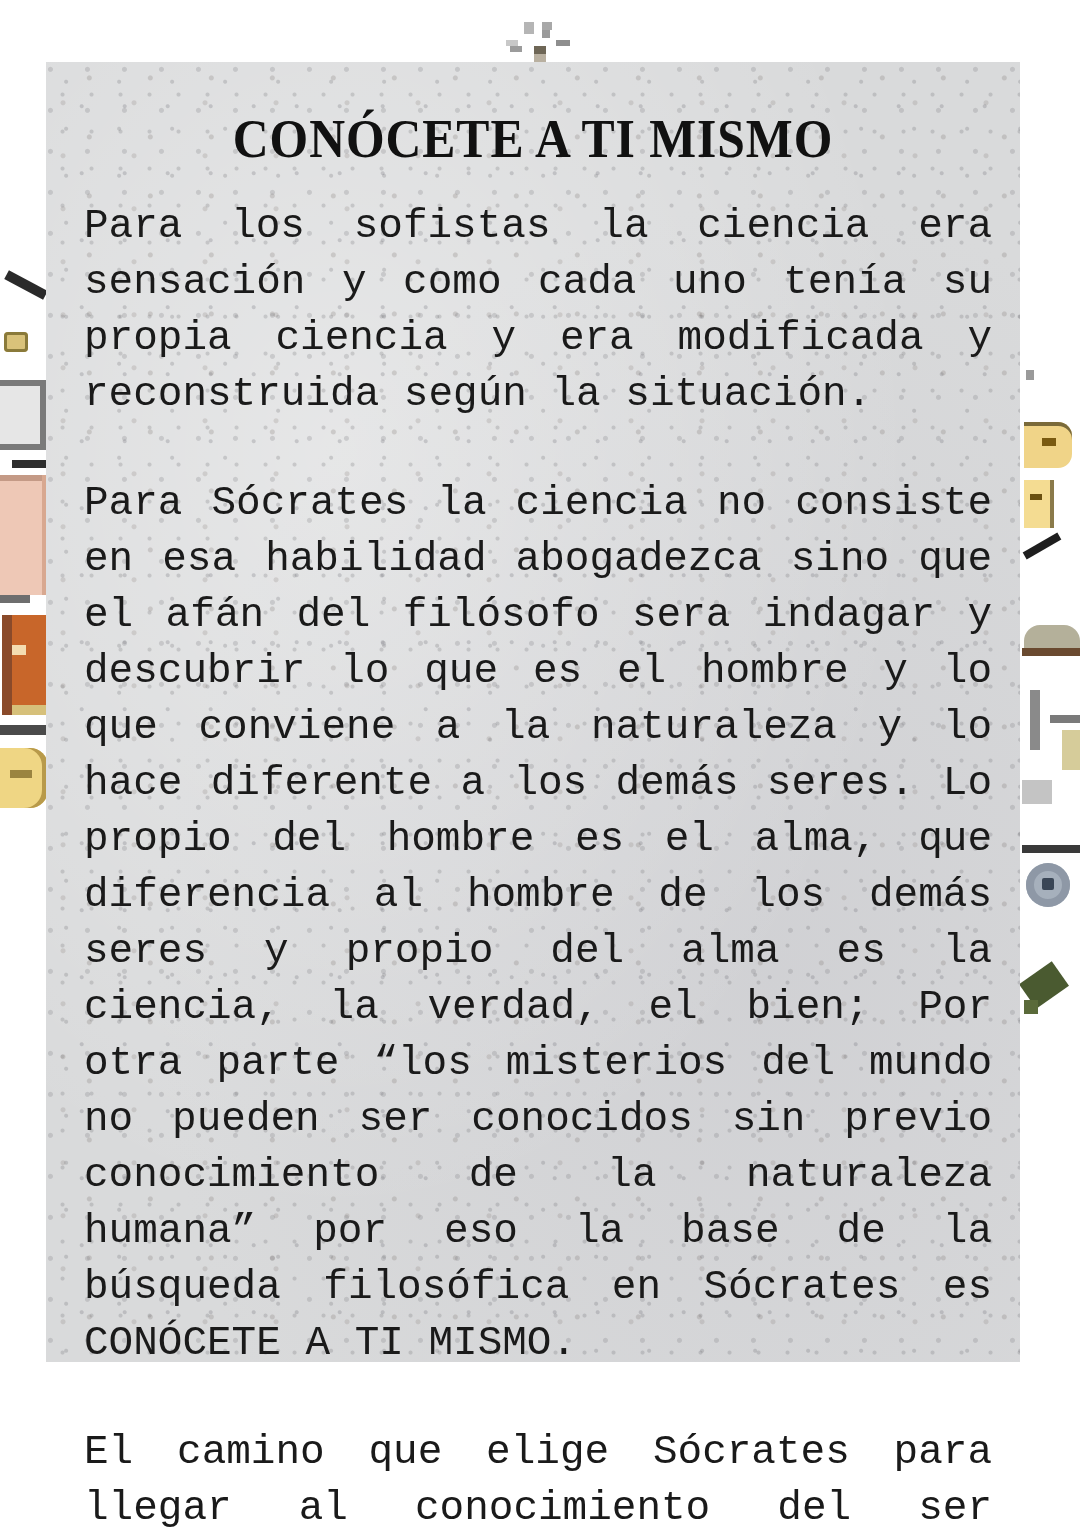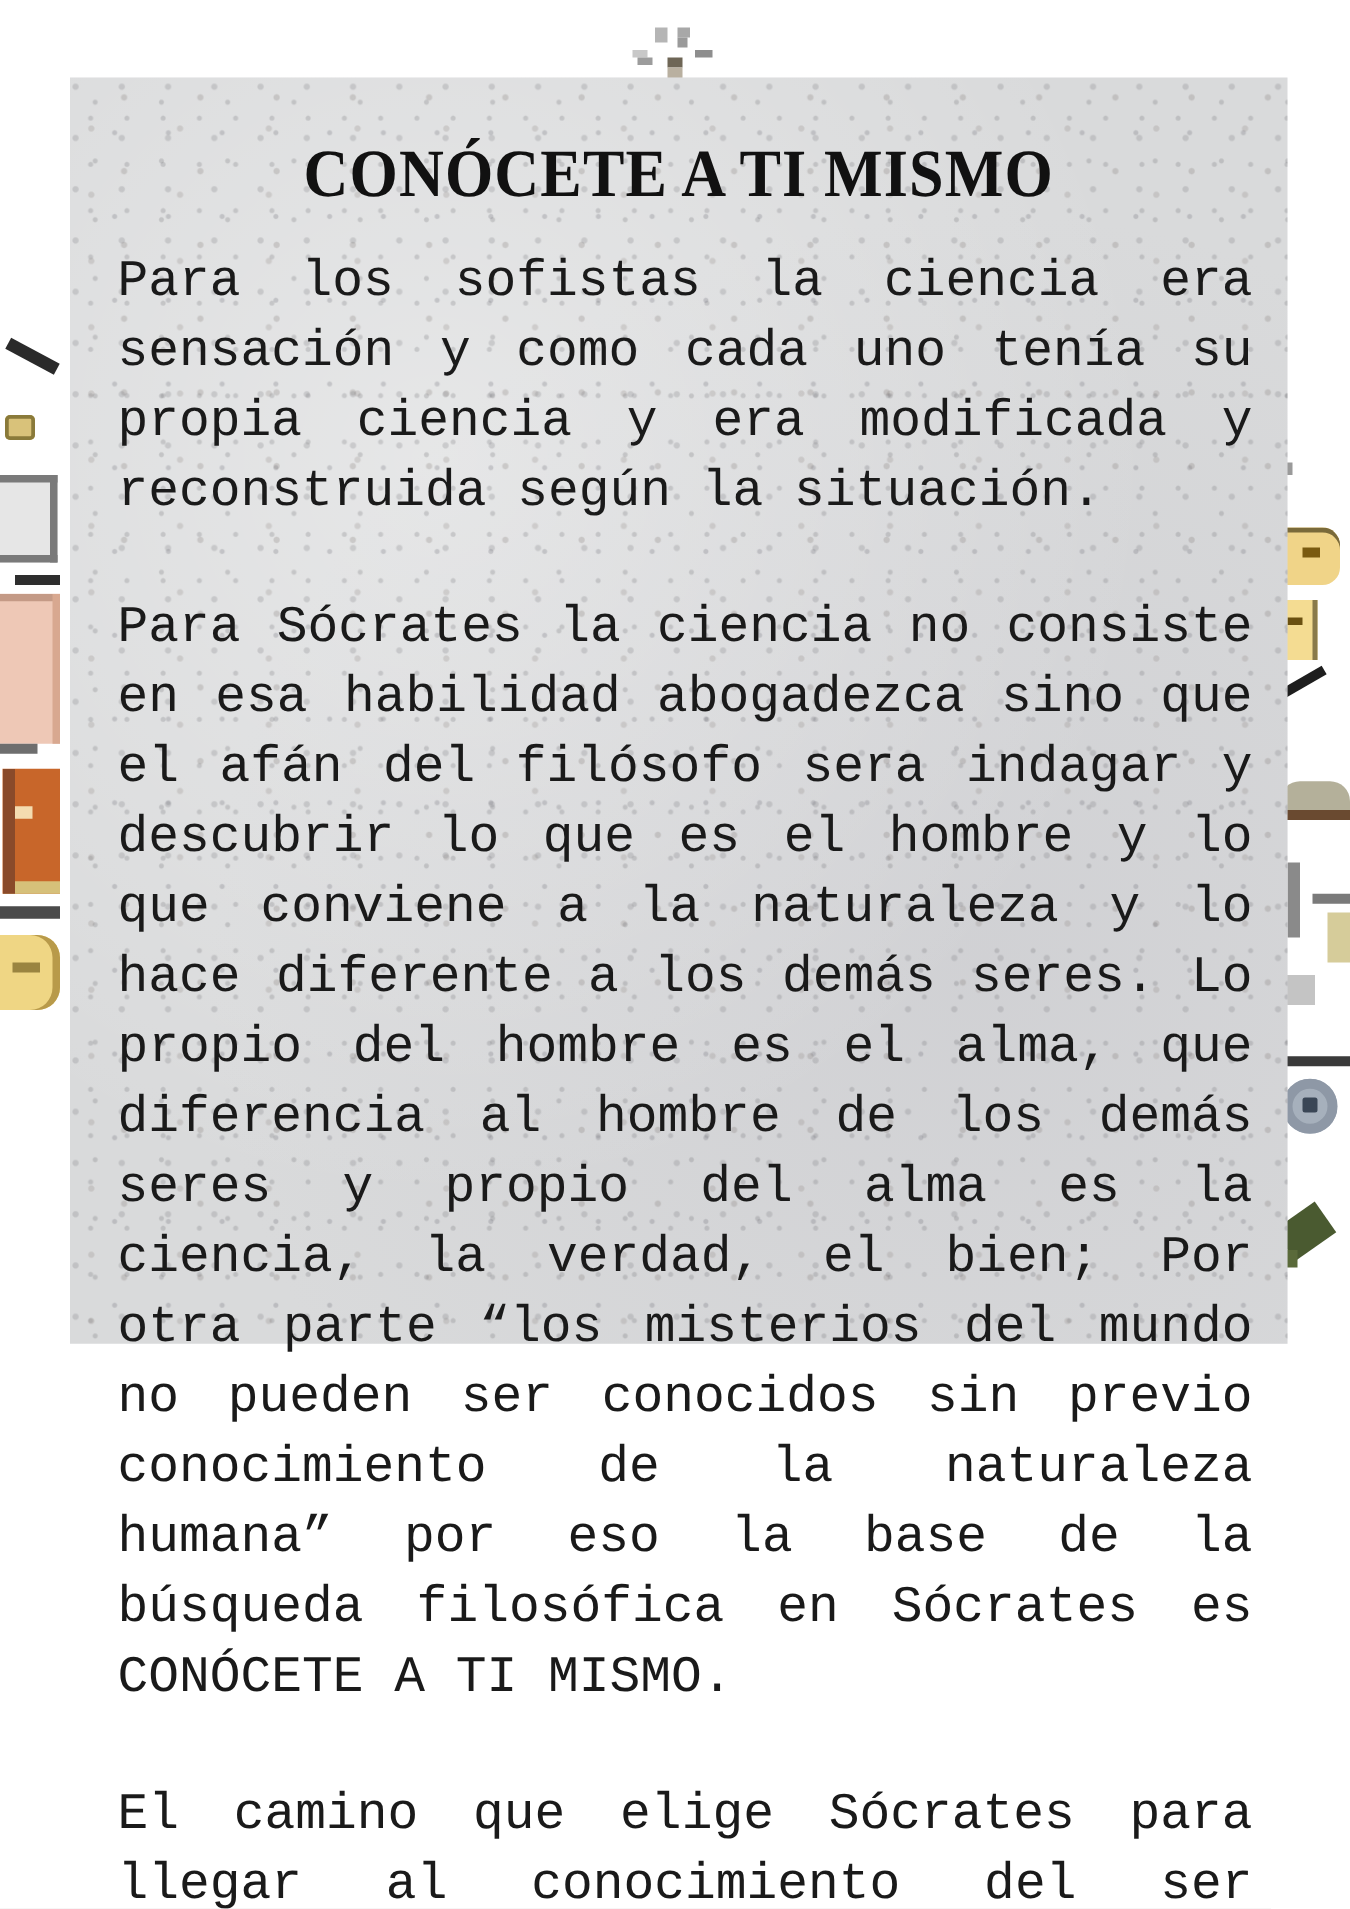--- a/index.html
+++ b/index.html
@@ -3,21 +3,21 @@
 <meta charset="utf-8">
 <style>
   html, body { margin:0; padding:0; }
   body {
     width:1080px; height:1527px; background:#ffffff; position:relative; overflow:hidden;
     font-family:"DejaVu Serif","Liberation Serif",serif;
   }
   .deco { position:absolute; image-rendering:pixelated; }
   .px { position:absolute; }
   .panel {
-    position:absolute; left:56px; top:62px; width:974px; height:1013px;
+    position:absolute; left:46px; top:62px; width:974px; height:1300px;
     background-color:#d9dadb;
     background-image:
       radial-gradient(circle at 12% 18%, rgba(120,120,125,0.25) 0 2px, transparent 3px),
       radial-gradient(circle at 38% 42%, rgba(90,90,95,0.22) 0 1.5px, transparent 2.5px),
       radial-gradient(circle at 71% 27%, rgba(110,100,95,0.22) 0 2px, transparent 3px),
       radial-gradient(circle at 83% 66%, rgba(100,100,110,0.25) 0 1.5px, transparent 2.5px),
       radial-gradient(circle at 24% 77%, rgba(130,120,115,0.22) 0 2px, transparent 3px),
       radial-gradient(circle at 57% 88%, rgba(95,95,100,0.22) 0 1.5px, transparent 2.5px),
       radial-gradient(ellipse at 30% 30%, rgba(255,255,255,0.35), transparent 60%),
       radial-gradient(ellipse at 75% 70%, rgba(200,200,205,0.5), transparent 60%);

